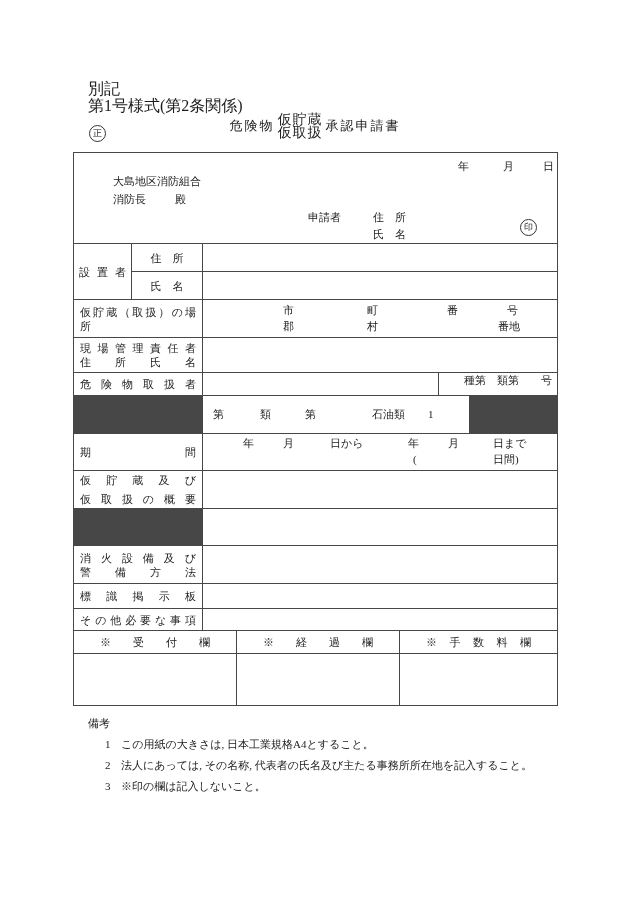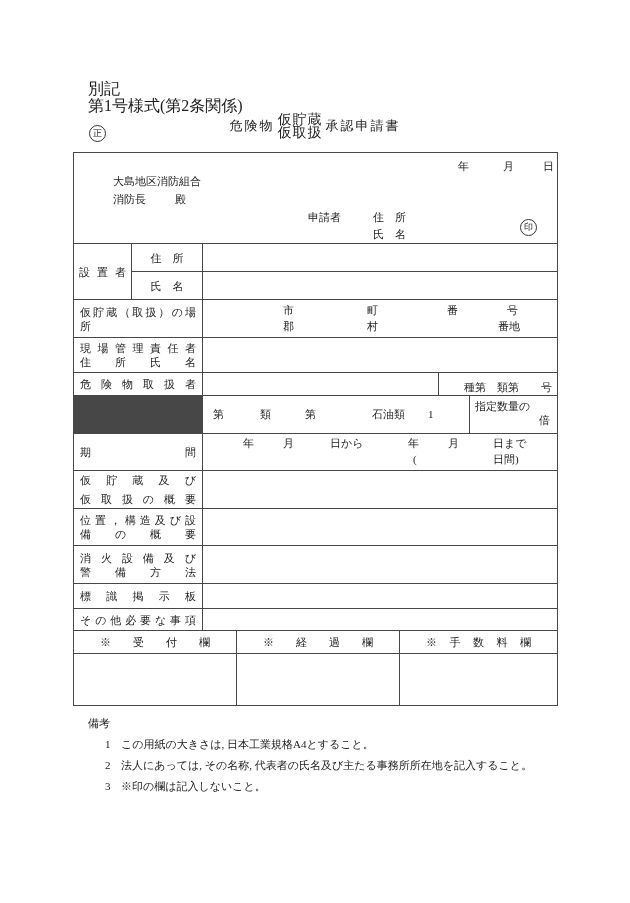--- a/index.html
+++ b/index.html
@@ -43,21 +43,21 @@
   .c-ia-label{grid-column:2; grid-row:2;}
   .c-ia-value{grid-column:3/8; grid-row:2;}
   .c-in-label{grid-column:2; grid-row:3;}
   .c-in-value{grid-column:3/8; grid-row:3;}
   .c-loc-label{grid-column:1/3; grid-row:4;}
   .c-loc-value{grid-column:3/8; grid-row:4;}
   .c-mgr-label{grid-column:1/3; grid-row:5;}
   .c-mgr-value{grid-column:3/8; grid-row:5;}
   .c-hdl-label{grid-column:1/3; grid-row:6;justify-content:center;}
   .c-hdl-value{grid-column:3/6; grid-row:6;}
-  .c-hdl-lic{grid-column:6/8; grid-row:6; display:flex; align-items:flex-end; justify-content:flex-end; padding-right:5px; box-sizing:border-box;font-family:Liberation Mono, monospace;}
+  .c-hdl-lic{grid-column:6/8; grid-row:6; display:flex; align-items:flex-start; justify-content:flex-end; padding-right:5px; box-sizing:border-box;}
   .c-mat-label{grid-column:1/3; grid-row:7;}
   .c-mat-value{grid-column:3/7; grid-row:7;}
   .c-mat-mul{grid-column:7; grid-row:7; padding:3px 5px; box-sizing:border-box;}
   .c-mat-mul .mul2{text-align:right; padding-right:2px;}
   .c-per-label{grid-column:1/3; grid-row:8;}
   .c-per-value{grid-column:3/8; grid-row:8;}
   .c-out-label{grid-column:1/3; grid-row:9;justify-content:space-between;}
   .c-out-value{grid-column:3/8; grid-row:9;}
   .c-str-label{grid-column:1/3; grid-row:10;}
   .c-str-value{grid-column:3/8; grid-row:10;}
@@ -181,24 +181,20 @@
       <span>種第　類第　　号</span>
     </div>
 
     <div class="cell c-mat-value">
       <span class="m-d1">第</span>
       <span class="m-rui">類</span>
       <span class="m-d2">第</span>
       <span class="m-oil">石油類</span>
       <span class="m-qty">1</span>
     </div>
-    <div class="cell c-mat-mul">
-      <div>指定数量の</div>
-      <div class="mul2">倍</div>
-    </div>
 
     <div class="cell label c-per-label">
       <div class="jline">期間</div>
     </div>
     <div class="cell c-per-value">
       <span class="p-y1">年</span>
       <span class="p-m1">月</span>
       <span class="p-from">日から</span>
       <span class="p-y2">年</span>
       <span class="p-m2">月</span>
@@ -206,24 +202,20 @@
       <span class="p-paren">(</span>
       <span class="p-days">日間)</span>
     </div>
 
     <div class="cell label c-out-label">
       <div class="jline">仮貯蔵及び</div>
       <div class="jline">仮取扱の概要</div>
     </div>
     <div class="cell c-out-value"></div>
 
-    <div class="cell label c-str-label">
-      <div class="jline">位置，構造及び設</div>
-      <div class="jline">備の概要</div>
-    </div>
     <div class="cell c-str-value"></div>
 
     <div class="cell label c-fire-label">
       <div class="jline">消火設備及び</div>
       <div class="jline">警備方法</div>
     </div>
     <div class="cell c-fire-value"></div>
 
     <div class="cell label c-sign-label">
       <div class="jline">標識掲示板</div>

